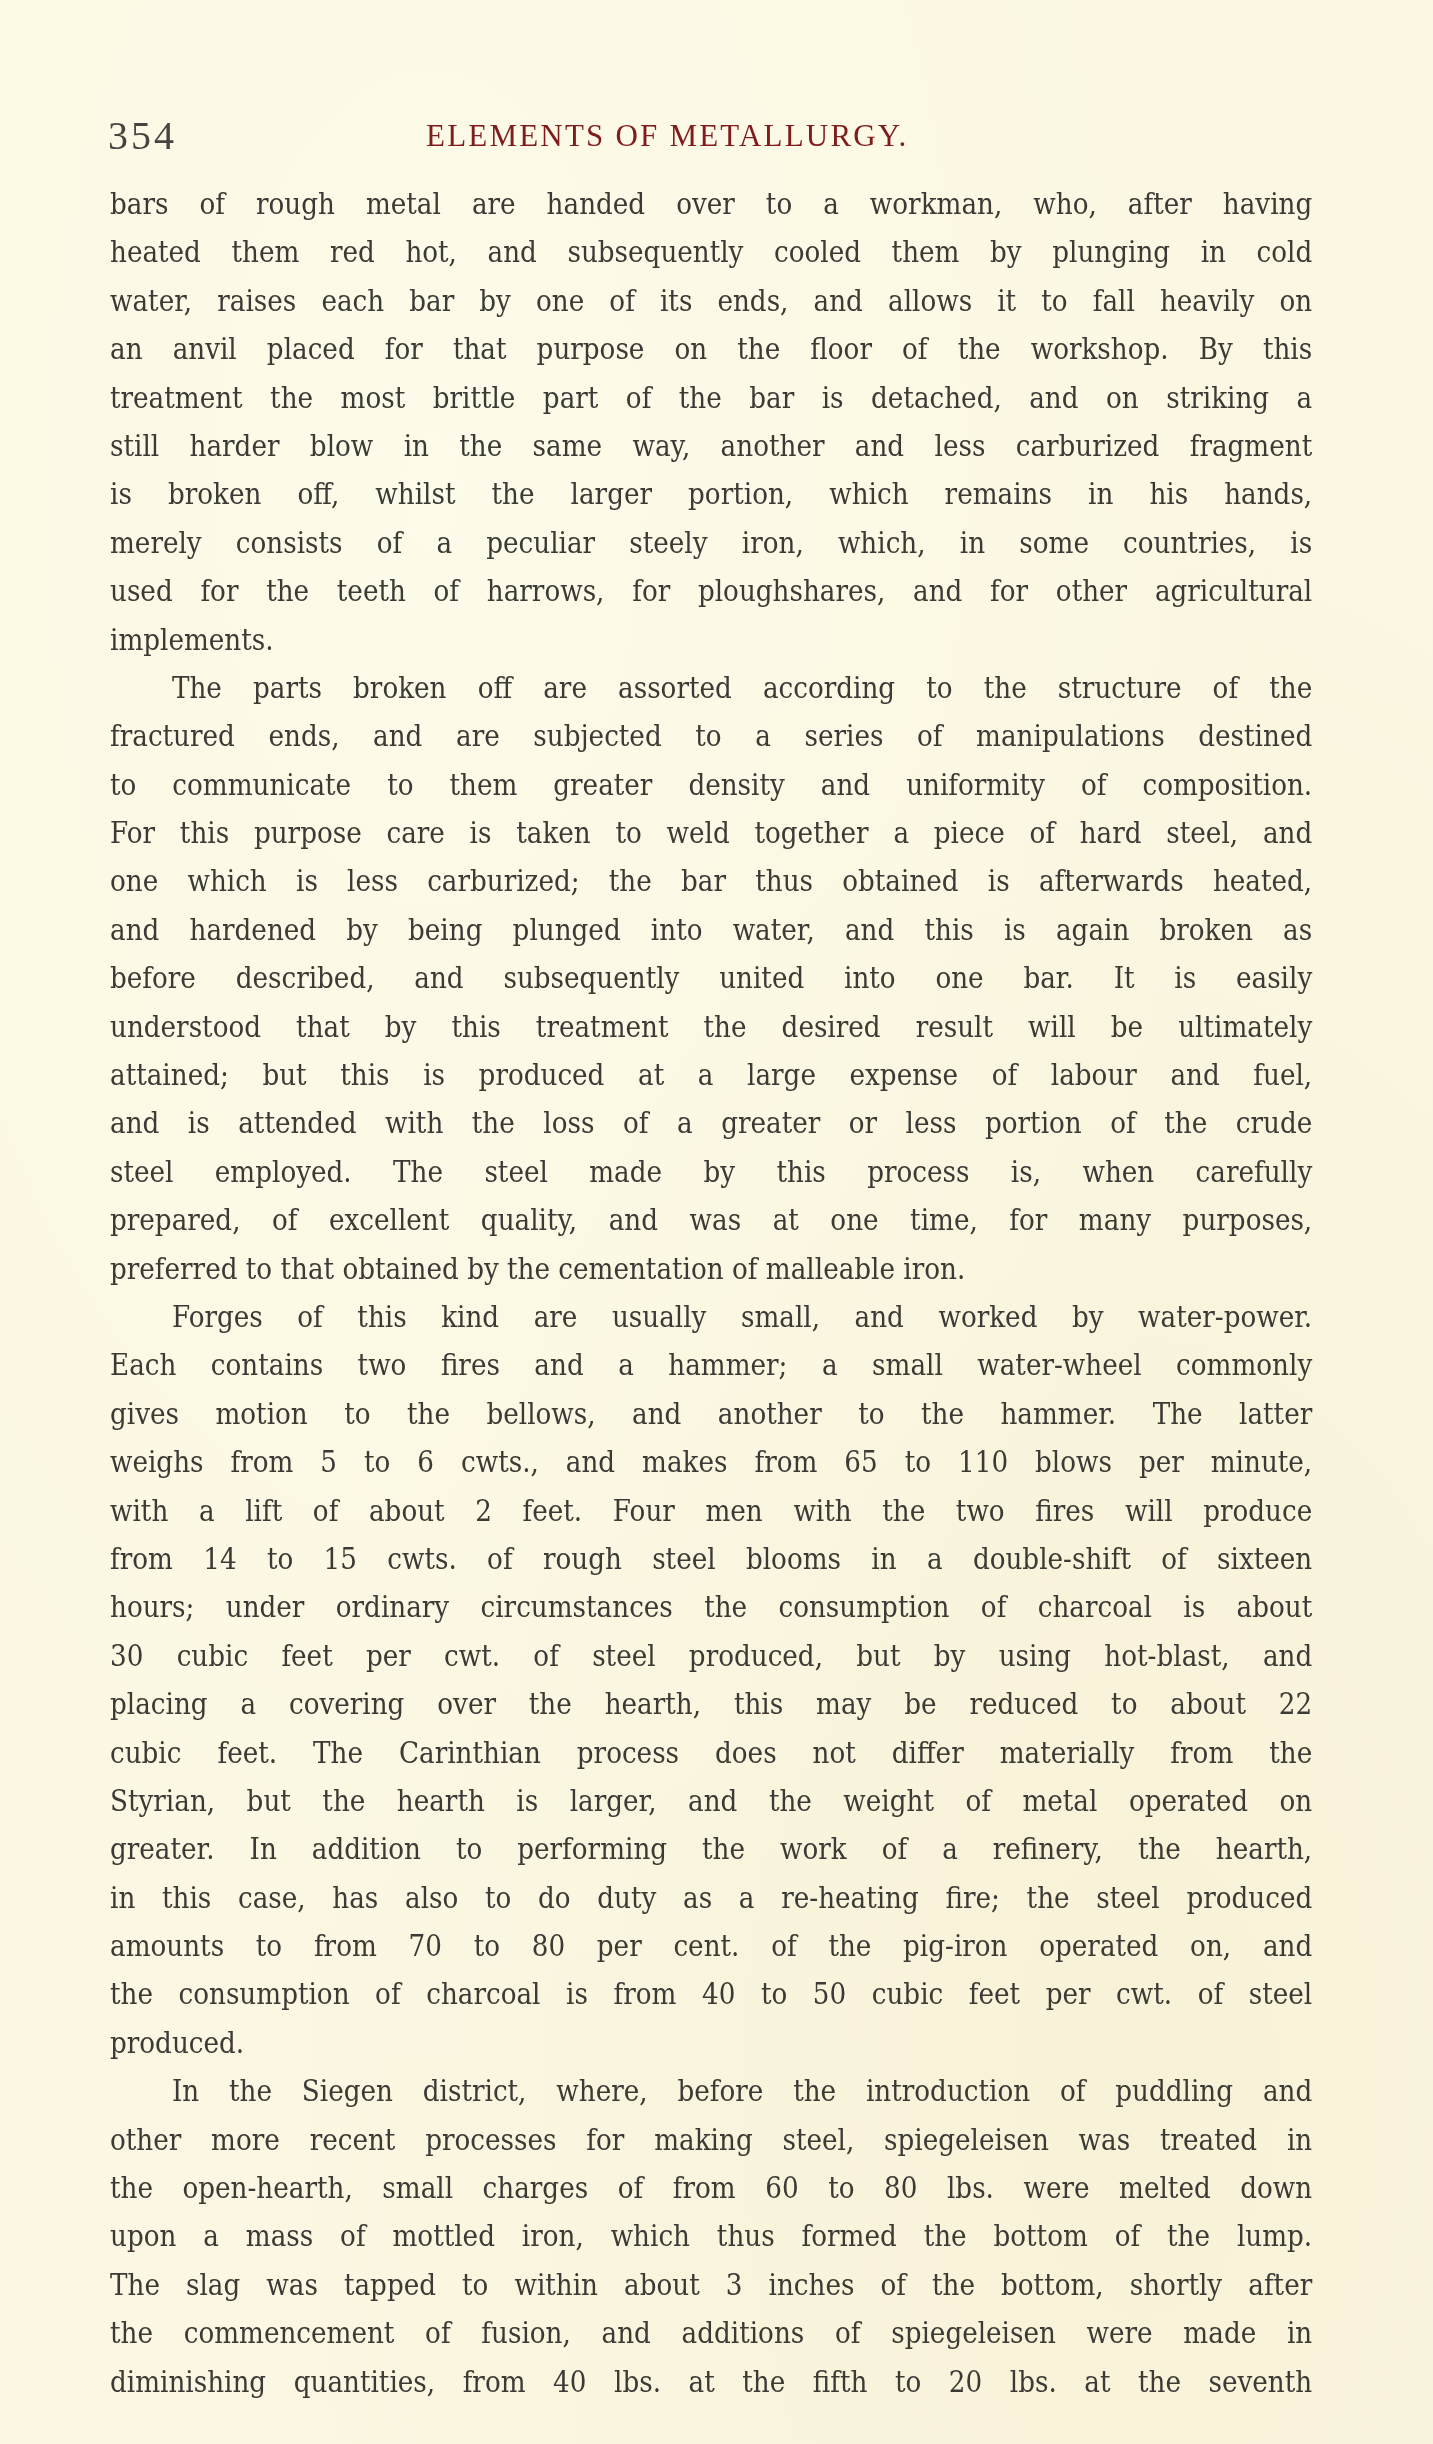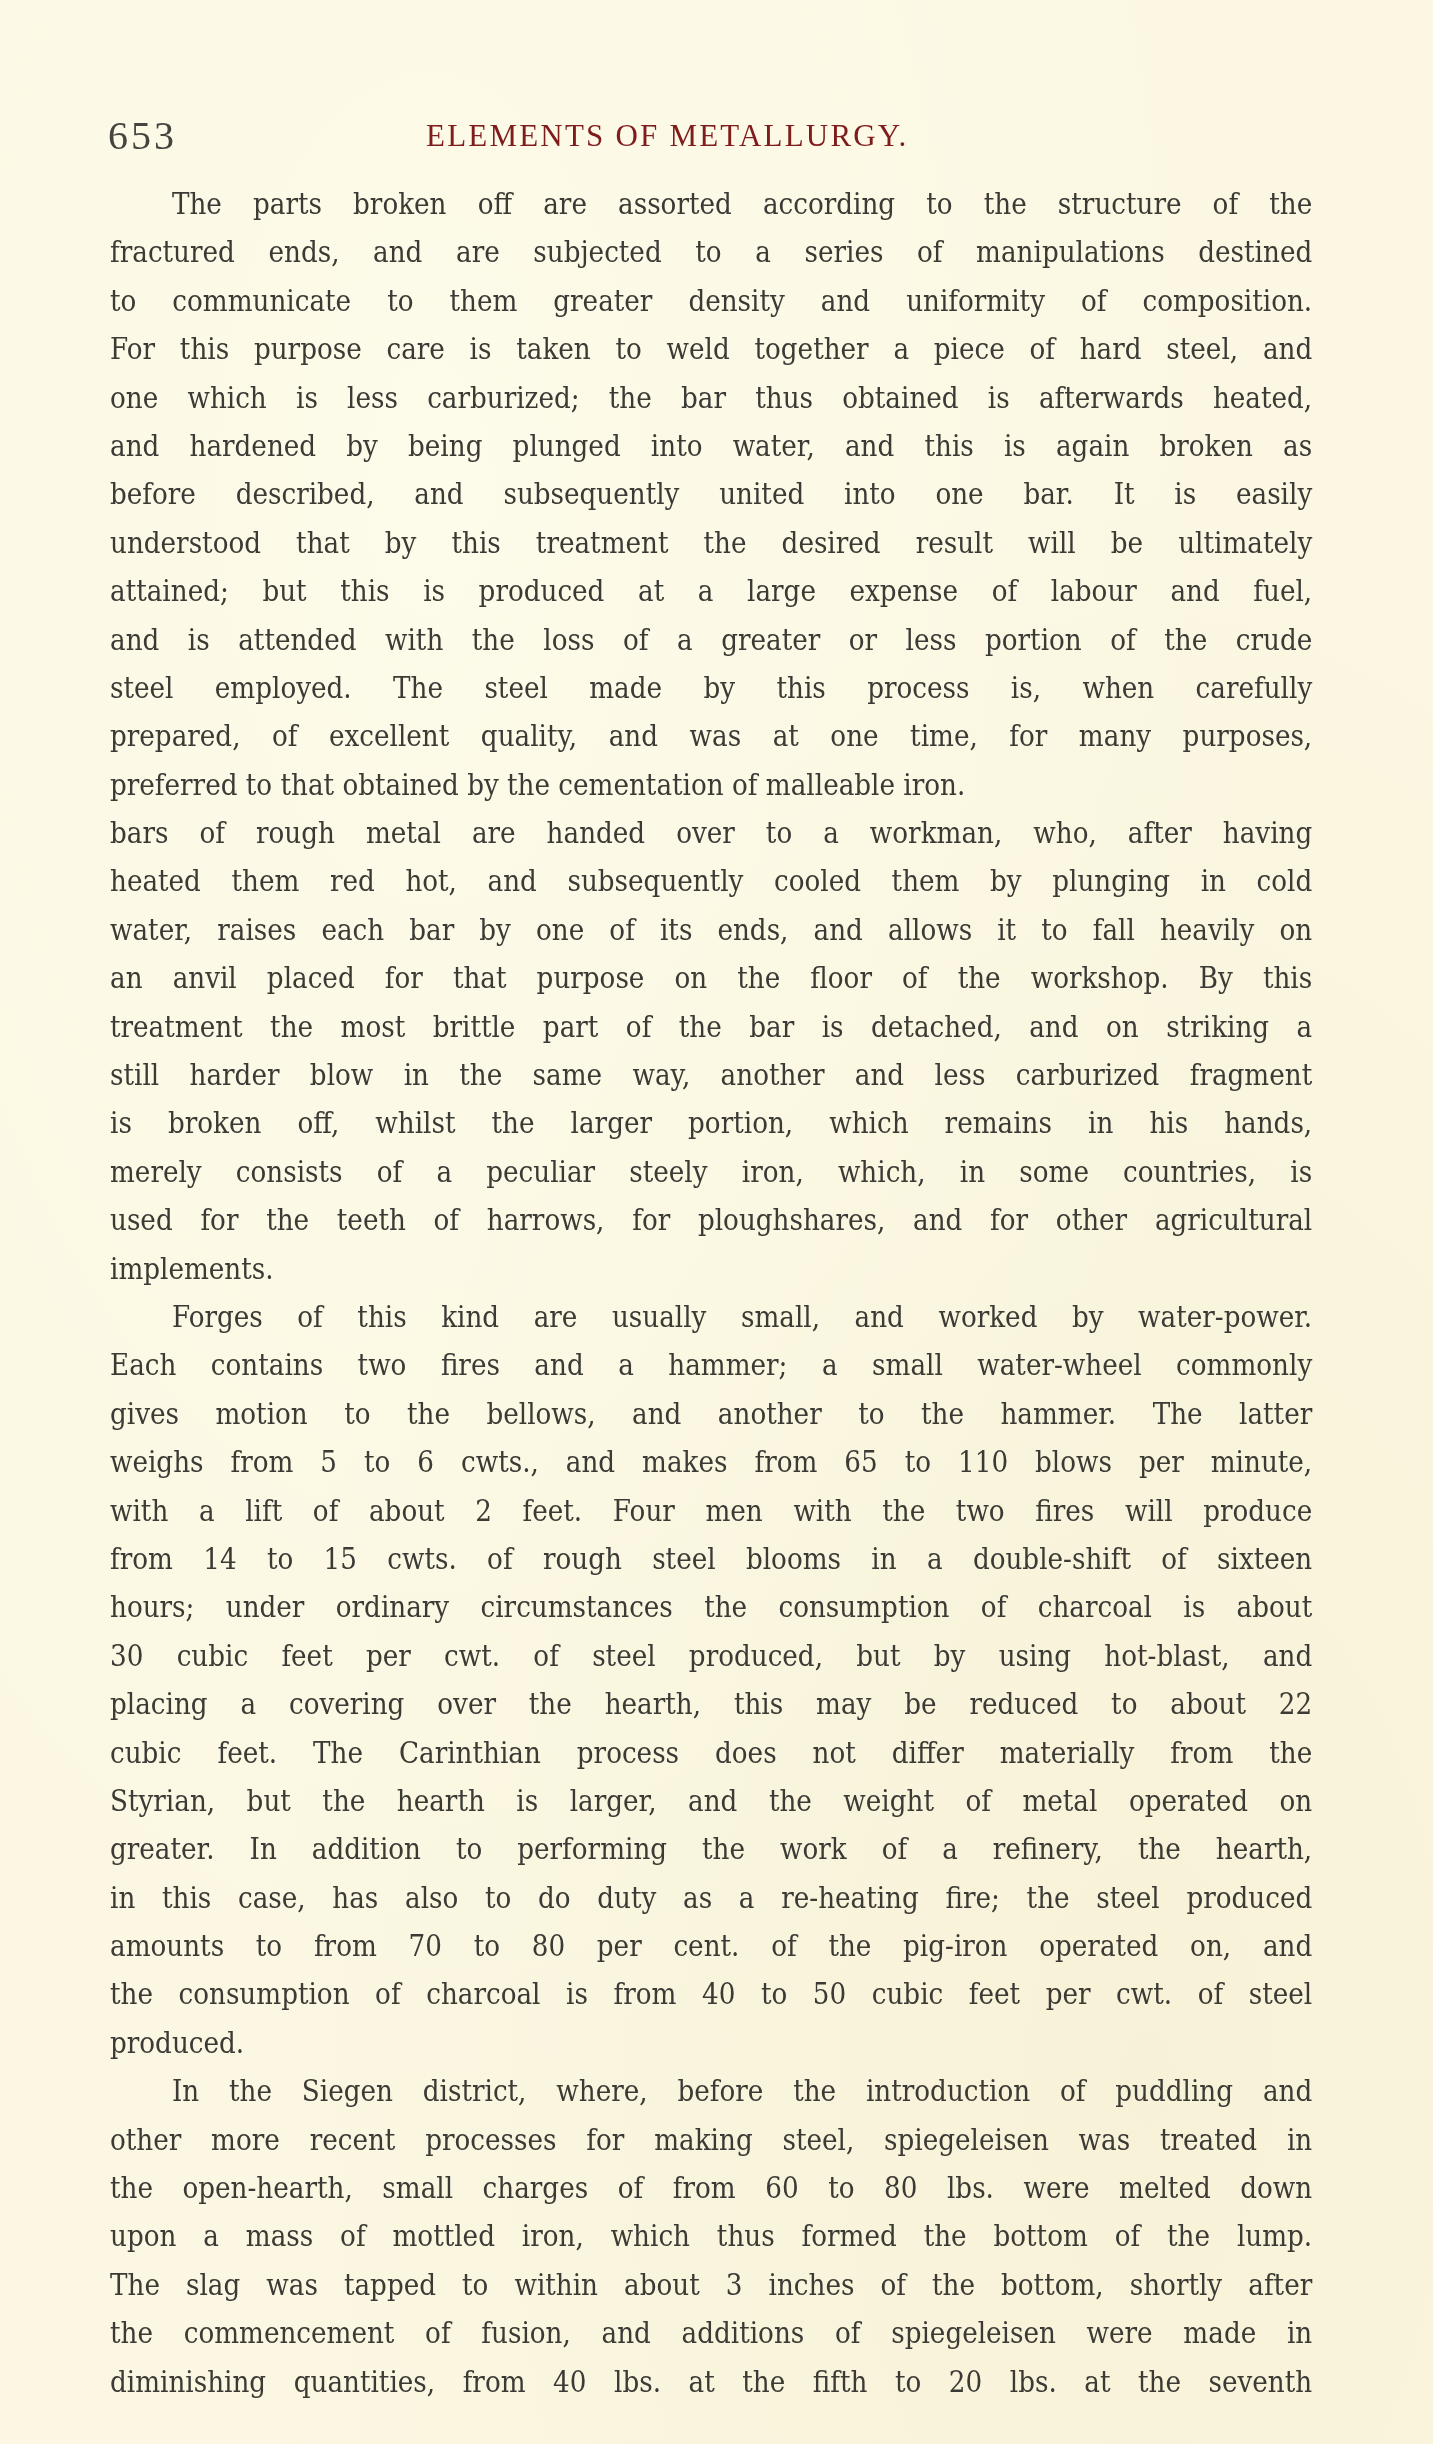--- a/index.html
+++ b/index.html
@@ -78,51 +78,51 @@
   .paragraph {
     display: block;
     margin: 0;
   }
 </style>
 </head>
 <body>
 
 <div class="page">
   <div class="running-head">
-    <span class="page-number">653</span>
+    <span class="page-number">354</span>
     <span class="running-title">ELEMENTS OF METALLURGY.</span>
   </div>
 
   <div class="body-text" id="body-text">
+      <div class="paragraph">
+        <span class="line">bars of rough metal are handed over to a workman, who, after having</span>
+        <span class="line">heated them red hot, and subsequently cooled them by plunging in cold</span>
+        <span class="line">water, raises each bar by one of its ends, and allows it to fall heavily on</span>
+        <span class="line">an anvil placed for that purpose on the floor of the workshop.  By this</span>
+        <span class="line">treatment the most brittle part of the bar is detached, and on striking a</span>
+        <span class="line">still harder blow in the same way, another and less carburized fragment</span>
+        <span class="line">is broken off, whilst the larger portion, which remains in his hands,</span>
+        <span class="line">merely consists of a peculiar steely iron, which, in some countries, is</span>
+        <span class="line">used for the teeth of harrows, for ploughshares, and for other agricultural</span>
+        <span class="line last">implements.</span>
+      </div>
       <div class="paragraph">
         <span class="line indent">The parts broken off are assorted according to the structure of the</span>
         <span class="line">fractured ends, and are subjected to a series of manipulations destined</span>
         <span class="line">to communicate to them greater density and uniformity of composition.</span>
         <span class="line">For this purpose care is taken to weld together a piece of hard steel, and</span>
         <span class="line">one which is less carburized; the bar thus obtained is afterwards heated,</span>
         <span class="line">and hardened by being plunged into water, and this is again broken as</span>
         <span class="line">before described, and subsequently united into one bar.  It is easily</span>
         <span class="line">understood that by this treatment the desired result will be ultimately</span>
         <span class="line">attained; but this is produced at a large expense of labour and fuel,</span>
         <span class="line">and is attended with the loss of a greater or less portion of the crude</span>
         <span class="line">steel employed.  The steel made by this process is, when carefully</span>
         <span class="line">prepared, of excellent quality, and was at one time, for many purposes,</span>
         <span class="line last">preferred to that obtained by the cementation of malleable iron.</span>
-      </div>
-      <div class="paragraph">
-        <span class="line">bars of rough metal are handed over to a workman, who, after having</span>
-        <span class="line">heated them red hot, and subsequently cooled them by plunging in cold</span>
-        <span class="line">water, raises each bar by one of its ends, and allows it to fall heavily on</span>
-        <span class="line">an anvil placed for that purpose on the floor of the workshop.  By this</span>
-        <span class="line">treatment the most brittle part of the bar is detached, and on striking a</span>
-        <span class="line">still harder blow in the same way, another and less carburized fragment</span>
-        <span class="line">is broken off, whilst the larger portion, which remains in his hands,</span>
-        <span class="line">merely consists of a peculiar steely iron, which, in some countries, is</span>
-        <span class="line">used for the teeth of harrows, for ploughshares, and for other agricultural</span>
-        <span class="line last">implements.</span>
       </div>
       <div class="paragraph">
         <span class="line indent">Forges of this kind are usually small, and worked by water-power.</span>
         <span class="line">Each contains two fires and a hammer; a small water-wheel commonly</span>
         <span class="line">gives motion to the bellows, and another to the hammer.  The latter</span>
         <span class="line">weighs from 5 to 6 cwts., and makes from 65 to 110 blows per minute,</span>
         <span class="line">with a lift of about 2 feet.  Four men with the two fires will produce</span>
         <span class="line">from 14 to 15 cwts. of rough steel blooms in a double-shift of sixteen</span>
         <span class="line">hours; under ordinary circumstances the consumption of charcoal is about</span>
         <span class="line">30 cubic feet per cwt. of steel produced, but by using hot-blast, and</span>

